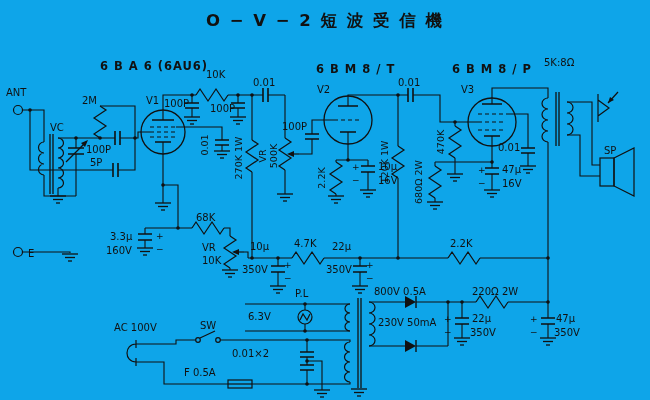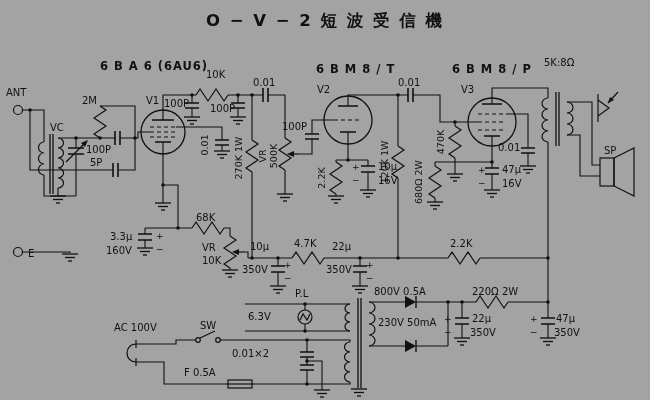--- a/index.html
+++ b/index.html
@@ -1,16 +1,16 @@
 <!DOCTYPE html>
 <html><head>
 <meta charset="utf-8">
 <style>
   html,body{margin:0;padding:0;background:#fff;}
-  #stage{position:relative;width:650px;height:400px;background:#a3a3a3;overflow:hidden;}
+  #stage{position:relative;width:650px;height:400px;background:#0ea5e9;overflow:hidden;}
   svg{display:block;}
   text{font-family:"DejaVu Sans","Liberation Sans",sans-serif;fill:#111;}
   .s{font-size:10px;}
   .pm{font-size:9px;}
   .r{font-size:9.5px;}
   .tube{font-size:11.5px;font-weight:bold;letter-spacing:1px;}
   .title{font-size:16.5px;font-weight:bold;letter-spacing:2px;}
   .w{stroke:#111;stroke-width:1.1;fill:none;}
   .plate{stroke:#111;stroke-width:1.6;fill:none;}
   .core{stroke:#111;stroke-width:1.3;fill:none;}

